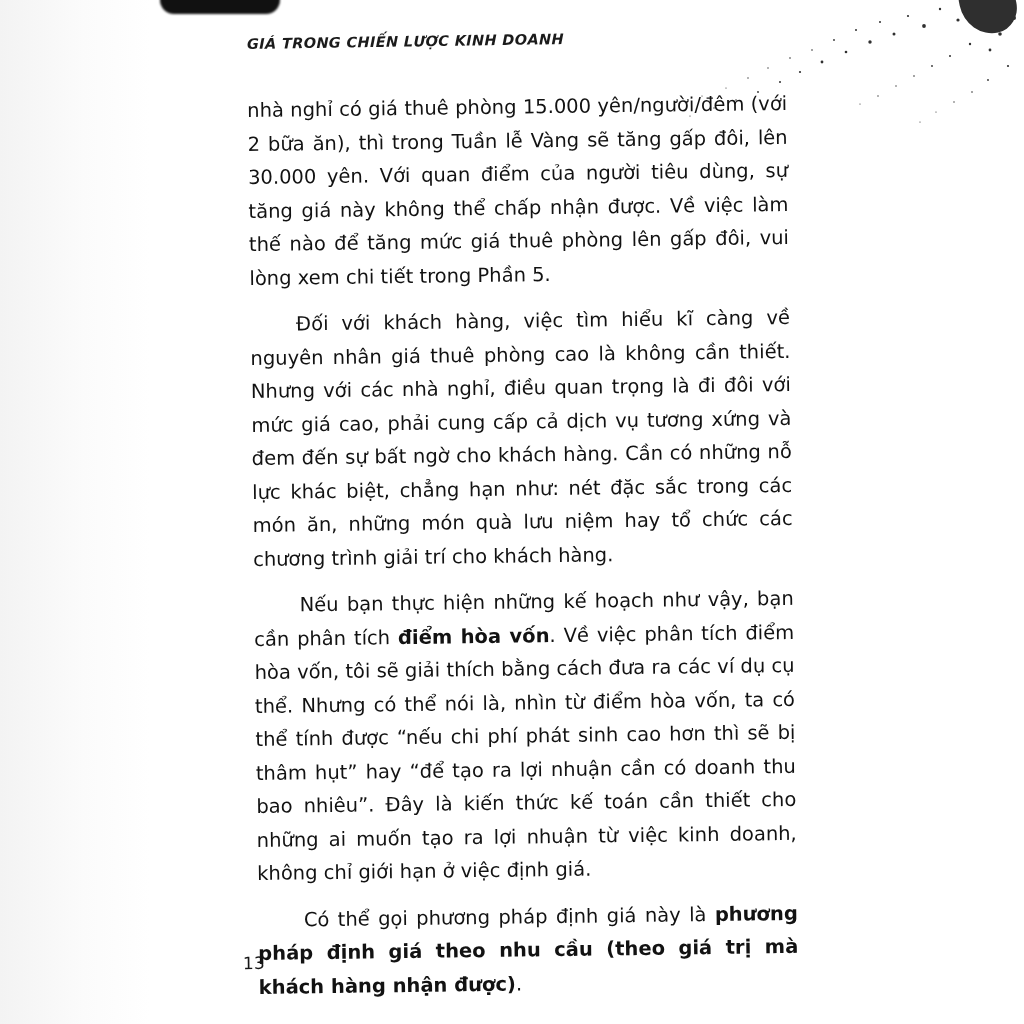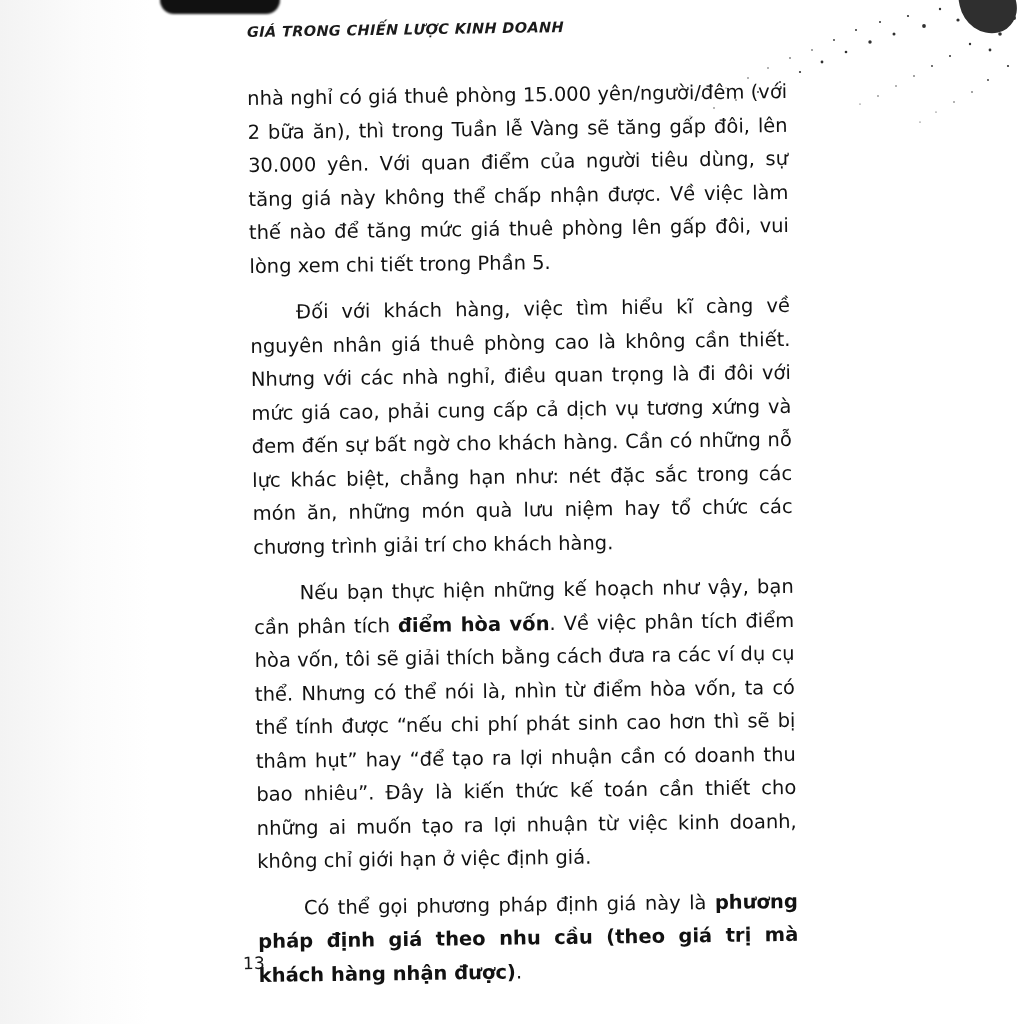--- a/index.html
+++ b/index.html
@@ -63,21 +63,21 @@
     height: 60px;
     background: #0b0b0b;
     border-radius: 40% 55% 45% 60%;
     transform: rotate(-12deg);
   }
 
   
   .content {
     position: absolute;
     left: 247px;
-    top: 24px;
+    top: 36px;
     width: 540px;
   }
 
   .running-head {
     font-family: "DejaVu Sans", sans-serif;
     font-weight: 700;
     font-style: italic;
     font-size: 14.5px;
     letter-spacing: 0.35px;
     color: #1b1b1b;

